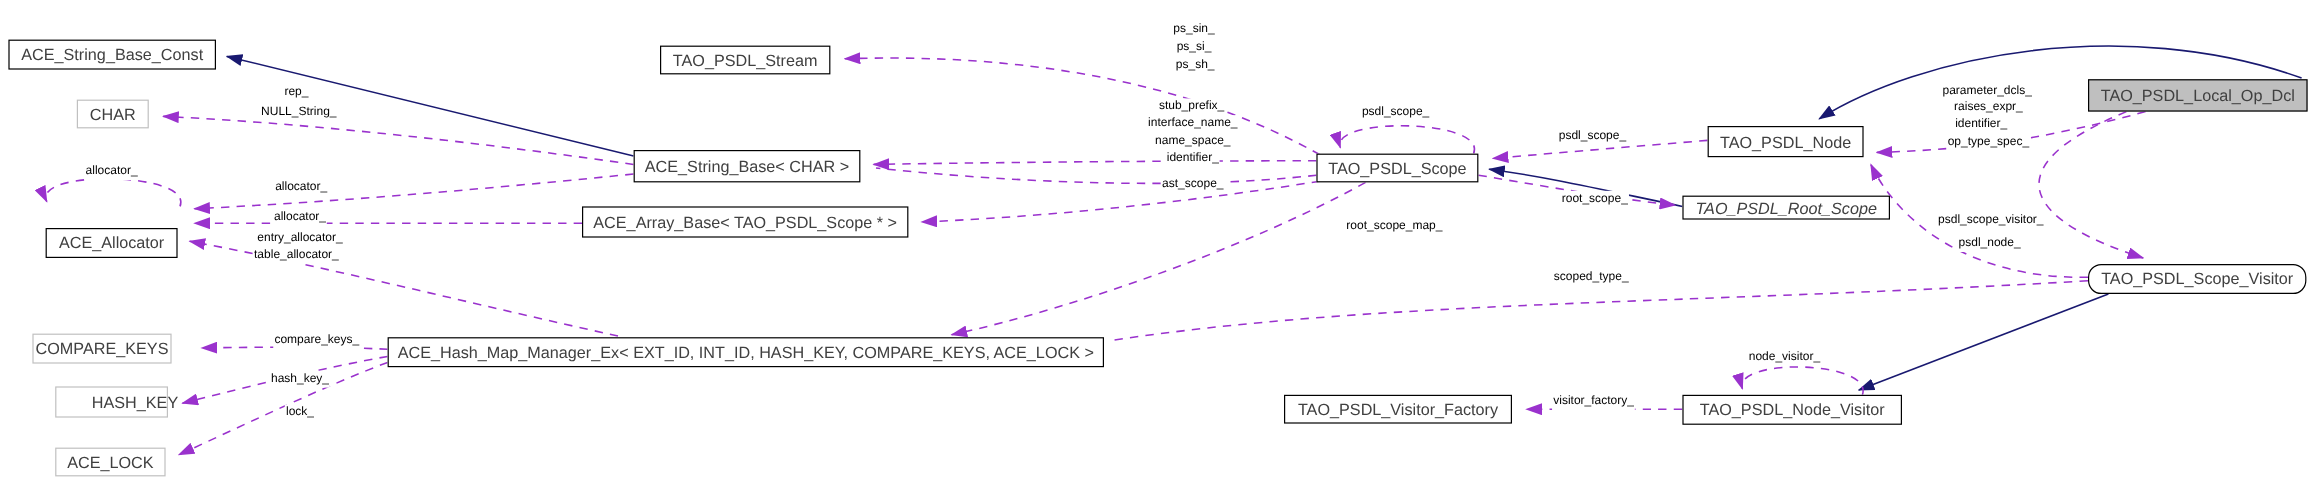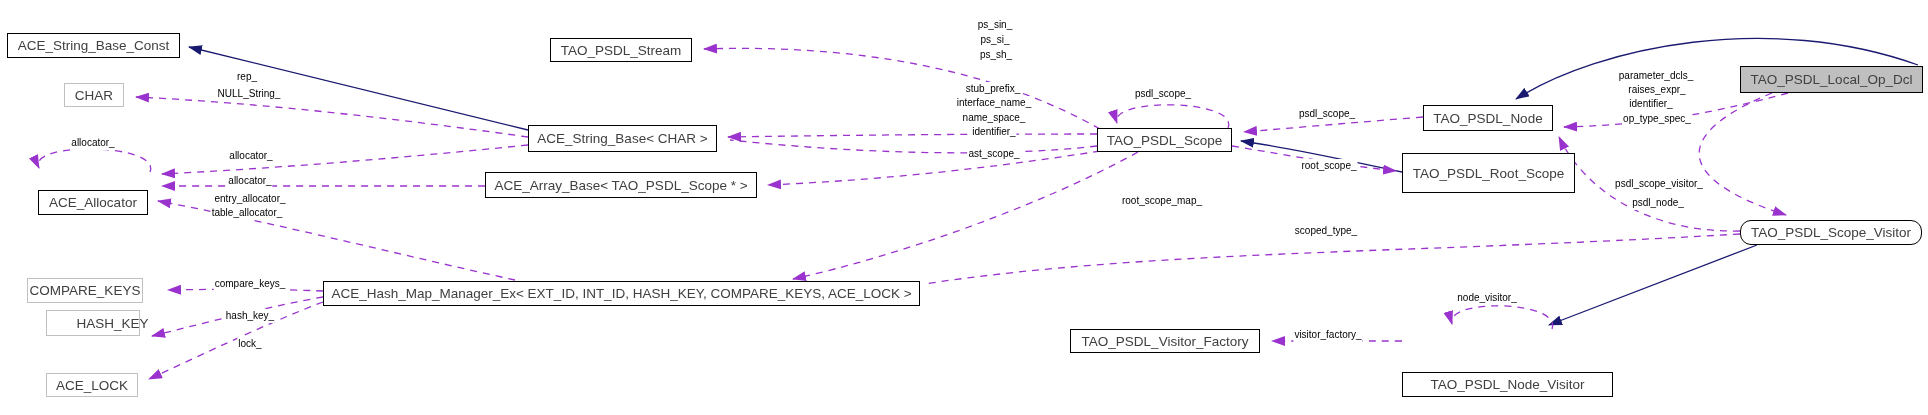--- a/index.html
+++ b/index.html
@@ -78,57 +78,57 @@
     <path class="use" d="M 1552,329 C 1562,300 1444,298 1452,324" marker-end="url(#ap)"></path>
     <path class="use" d="M 1402,341 C 1356,341 1318,341 1272,341" marker-end="url(#ap)"></path>
     <path class="use" d="M 1740,234 C 1400,254 1150,250 924,284"></path>
   </svg>
 
   <div id="nodes-layer">
       <div class="node normal" style="left: 7px; top: 33px; width: 173px; height: 25px;">ACE_String_Base_Const</div>
       <div class="node external" style="left: 64px; top: 83px; width: 60px; height: 24px;">CHAR</div>
       <div class="node normal" style="left: 38px; top: 173px; width: 110px; height: 25px; margin-top: 17px;">ACE_Allocator</div>
       <div class="node external" style="left: 27px; top: 278px; width: 116px; height: 25px;">COMPARE_KEYS</div>
-      <div class="node external" style="left: 46px; top: 310px; width: 94px; height: 26px; padding-left: 42px;">HASH_KEY</div>
+      <div class="node external" style="left: 46px; top: 322px; width: 94px; height: 26px; padding-left: 42px;">HASH_KEY</div>
       <div class="node external" style="left: 46px; top: 373px; width: 92px; height: 24px;">ACE_LOCK</div>
       <div class="node normal" style="left: 550px; top: 38px; width: 142px; height: 24px;">TAO_PSDL_Stream</div>
       <div class="node normal" style="left: 528px; top: 125px; width: 189px; height: 27px;">ACE_String_Base&lt; CHAR &gt;</div>
       <div class="node normal" style="left: 485px; top: 172px; width: 272px; height: 26px;">ACE_Array_Base&lt; TAO_PSDL_Scope * &gt;</div>
       <div class="node normal" style="left: 323px; top: 281px; width: 597px; height: 25px;">ACE_Hash_Map_Manager_Ex&lt; EXT_ID, INT_ID, HASH_KEY, COMPARE_KEYS, ACE_LOCK &gt;</div>
       <div class="node normal" style="left: 1097px; top: 128px; width: 135px; height: 24px;">TAO_PSDL_Scope</div>
       <div class="node normal" style="left: 1423px; top: 105px; width: 130px; height: 26px;">TAO_PSDL_Node</div>
-      <div class="node normal" style="left: 1402px; top: 153px; width: 173px; height: 40px;">TAO_PSDL_Root_Scope</div>
+      <div class="node normal" style="left: 1402px; top: 163px; width: 173px; height: 20px; font-style: italic;">TAO_PSDL_Root_Scope</div>
       <div class="node highlight" style="left: 1740px; top: 66px; width: 183px; height: 27px;">TAO_PSDL_Local_Op_Dcl</div>
       <div class="node normal" style="left: 1740px; top: 220px; width: 182px; height: 25px; border-radius: 11px;">TAO_PSDL_Scope_Visitor</div>
       <div class="node normal" style="left: 1070px; top: 329px; width: 190px; height: 24px;">TAO_PSDL_Visitor_Factory</div>
-      <div class="node normal" style="left: 1402px; top: 329px; width: 211px; height: 25px; margin-top: 43px;">TAO_PSDL_Node_Visitor</div>
+      <div class="node normal" style="left: 1402px; top: 329px; width: 183px; height: 25px;">TAO_PSDL_Node_Visitor</div>
     </div>
   <div id="labels-layer">
       <div class="elabel" style="left: 247px; top: 70px;">rep_</div>
       <div class="elabel" style="left: 249px; top: 87px;">NULL_String_</div>
       <div class="elabel" style="left: 93px; top: 136px;">allocator_</div>
       <div class="elabel" style="left: 251px; top: 149px;">allocator_</div>
       <div class="elabel" style="left: 250px; top: 174px;">allocator_</div>
       <div class="elabel" style="left: 250px; top: 192px;">entry_allocator_</div>
       <div class="elabel" style="left: 247px; top: 206px;">table_allocator_</div>
-      <div class="elabel" style="left: 250px; top: 277px; text-align: right;">compare_keys_</div>
+      <div class="elabel" style="left: 264px; top: 277px; text-align: right;">compare_keys_</div>
       <div class="elabel" style="left: 250px; top: 309px;">hash_key_</div>
       <div class="elabel" style="left: 250px; top: 337px;">lock_</div>
       <div class="elabel" style="left: 995px; top: 18px;">ps_sin_</div>
       <div class="elabel" style="left: 995px; top: 33px;">ps_si_</div>
       <div class="elabel" style="left: 996px; top: 48px;">ps_sh_</div>
       <div class="elabel" style="left: 993px; top: 82px;">stub_prefix_</div>
       <div class="elabel" style="left: 994px; top: 96px;">interface_name_</div>
       <div class="elabel" style="left: 994px; top: 111px;">name_space_</div>
       <div class="elabel" style="left: 994px; top: 125px;">identifier_</div>
       <div class="elabel" style="left: 994px; top: 147px;">ast_scope_</div>
       <div class="elabel" style="left: 1163px; top: 87px;">psdl_scope_</div>
       <div class="elabel" style="left: 1327px; top: 107px;">psdl_scope_</div>
       <div class="elabel" style="left: 1329px; top: 159px;">root_scope_</div>
-      <div class="elabel" style="left: 1162px; top: 194px;">root_scope_map_</div>
+      <div class="elabel" style="left: 1162px; top: 182px;">root_scope_map_</div>
       <div class="elabel" style="left: 1326px; top: 224px;">scoped_type_</div>
       <div class="elabel" style="left: 1656px; top: 69px;">parameter_dcls_</div>
       <div class="elabel" style="left: 1657px; top: 83px;">raises_expr_</div>
       <div class="elabel" style="left: 1651px; top: 97px;">identifier_</div>
       <div class="elabel" style="left: 1657px; top: 112px;">op_type_spec_</div>
       <div class="elabel" style="left: 1659px; top: 141px; margin-top: 36px;">psdl_scope_visitor_</div>
       <div class="elabel" style="left: 1658px; top: 196px;">psdl_node_</div>
       <div class="elabel" style="left: 1487px; top: 291px;">node_visitor_</div>
       <div class="elabel" style="left: 1328px; top: 328px;">visitor_factory_</div>
     </div>

